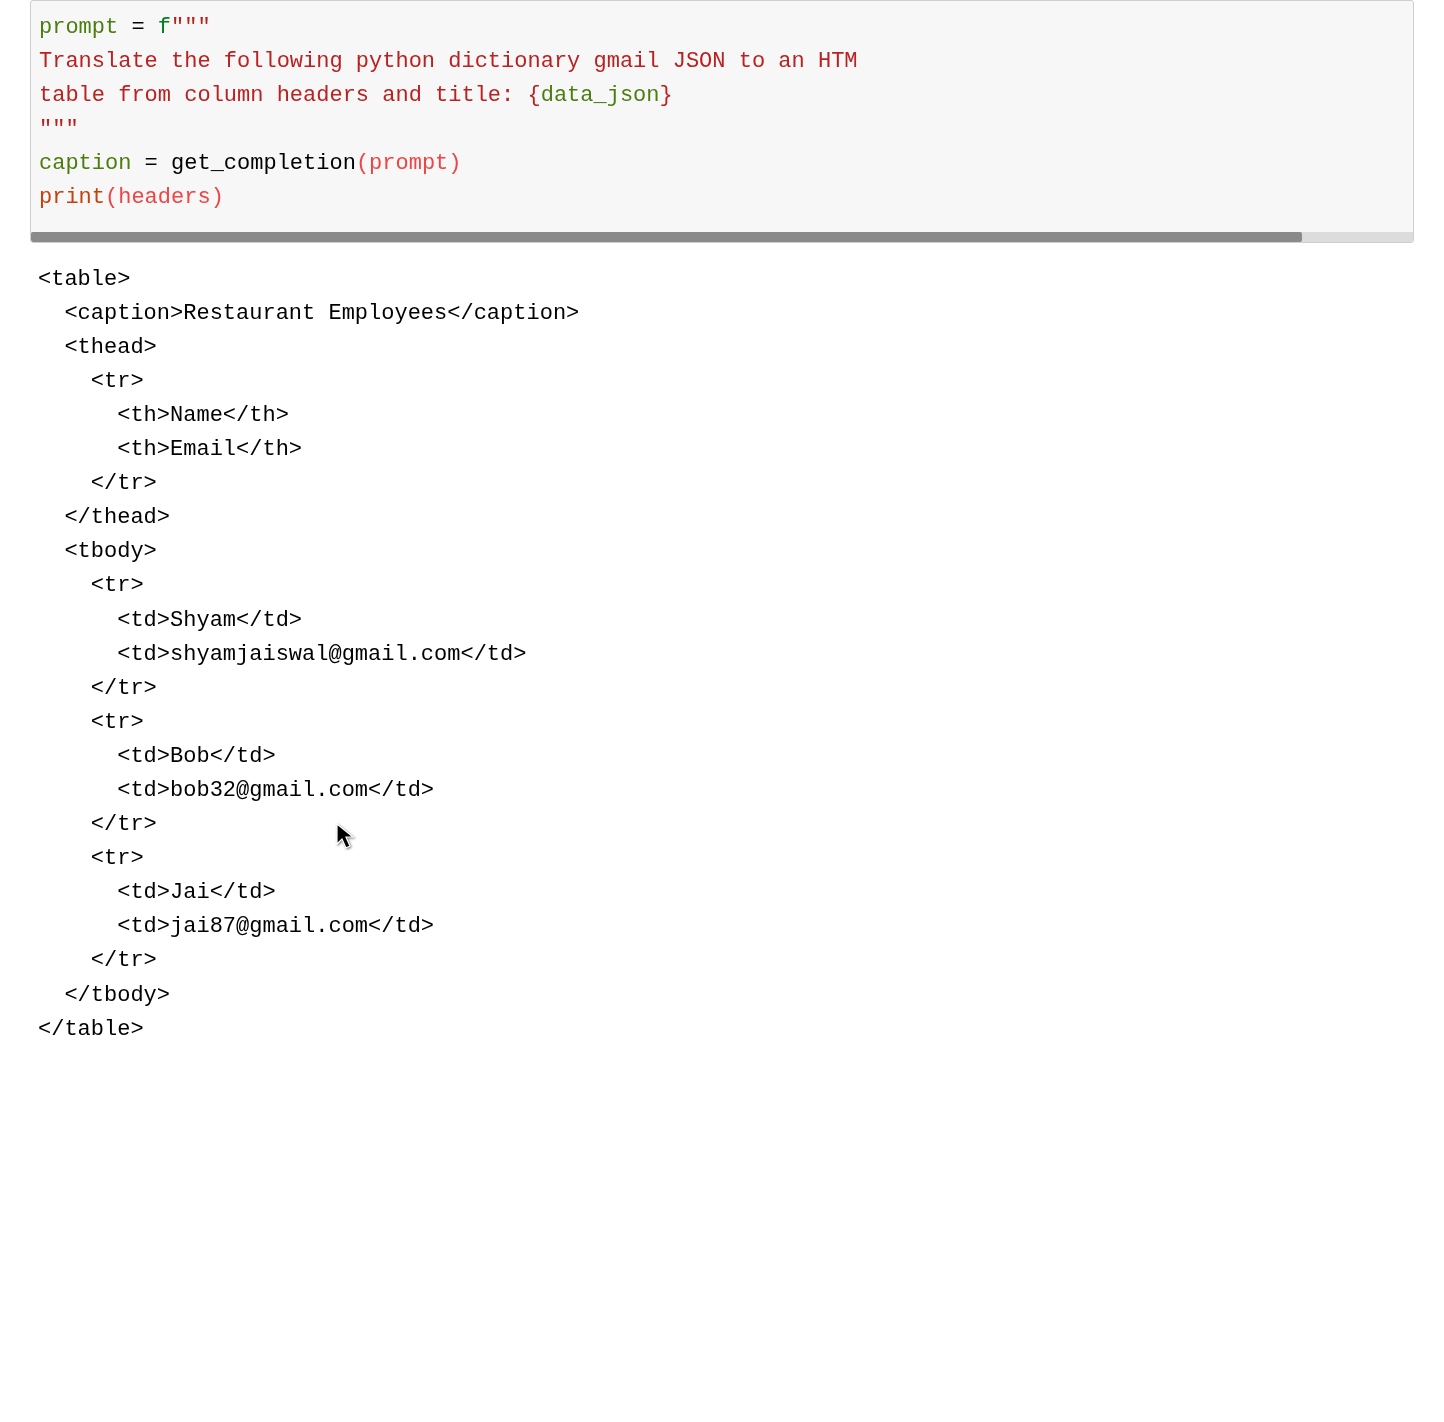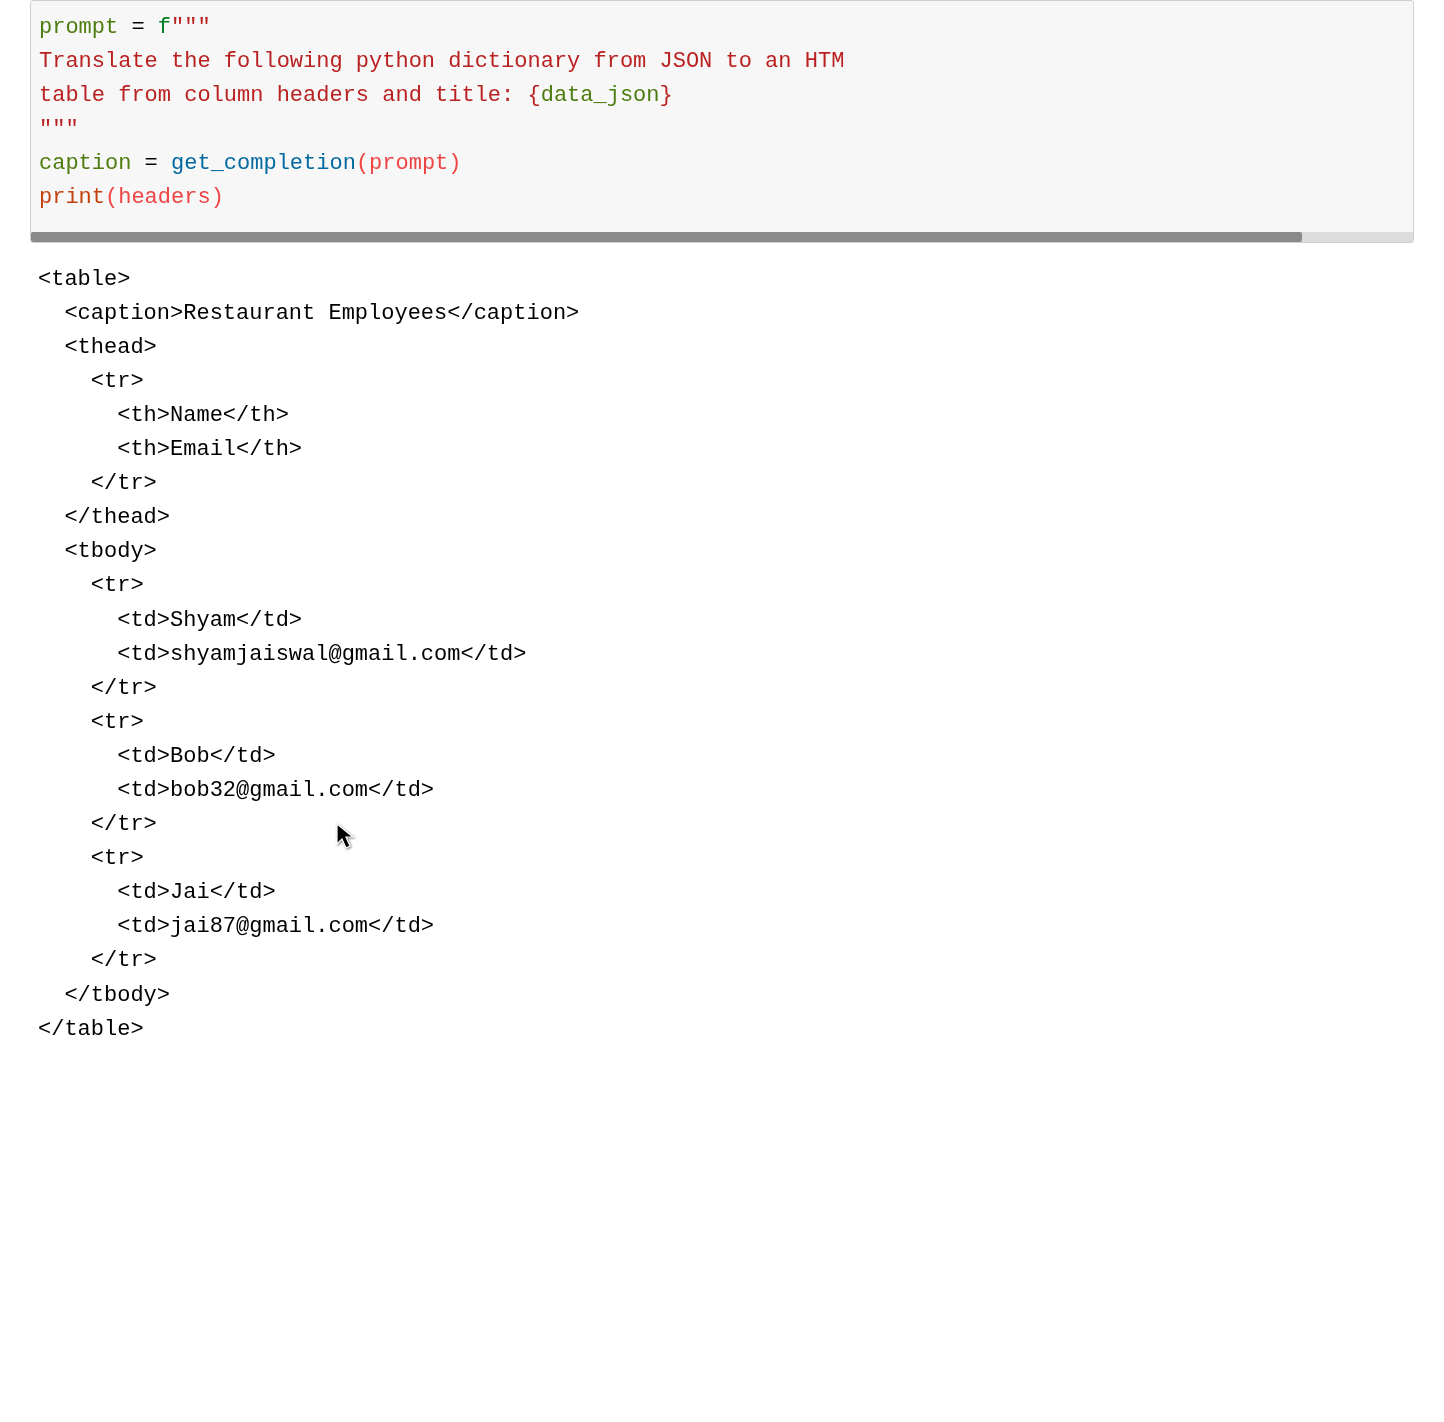--- a/index.html
+++ b/index.html
@@ -49,42 +49,42 @@
       padding: 20px 22px 40px 38px;
       white-space: pre;
       font-family: "Menlo", "Monaco", "Consolas", "Courier New", monospace;
       color: #000;
     }
     
     .tok-var { color: #4d7c0f; }
     .tok-op  { color: #000000; }
     .tok-str-prefix { color: #007e21; }
     .tok-str { color: #ba2121; }
-    .tok-func { color: #0369a1; }
+    .tok-func { color: #000000; }
     .tok-builtin { color: #c2410c; }
     .tok-punc { color: #ef4444; }
     .cursor-pointer {
       position: absolute;
       width: 24px;
       height: 28px;
       pointer-events: none;
       z-index: 100;
     }
     .cursor-pointer svg {
       filter: drop-shadow(1px 1px 1px rgba(0,0,0,0.5));
     }
   </style>
 </head>
 <body>
 
 <div class="notebook">
 
   <div class="code-cell">
     <div class="code-inner"><span class="tok-var">prompt</span><span class="tok-op"> = </span><span class="tok-str-prefix">f</span><span class="tok-str">"""</span>
-<span class="tok-str">Translate the following python dictionary from JSON to an HTM</span>
+<span class="tok-str">Translate the following python dictionary gmail JSON to an HTM</span>
 <span class="tok-str">table from column headers and title: </span><span class="tok-str">{</span><span class="tok-var">data_json</span><span class="tok-str">}</span>
 <span class="tok-str">"""</span>
 <span class="tok-var">caption</span><span class="tok-op"> = </span><span class="tok-func">get_completion</span><span class="tok-punc">(prompt)</span>
 <span class="tok-builtin">print</span><span class="tok-punc">(headers)</span></div>
     <div class="hscrollbar-track">
       <div class="hscrollbar-thumb"></div>
     </div>
   </div>
 
   <div class="output-cell"><span>&lt;table&gt;</span>

